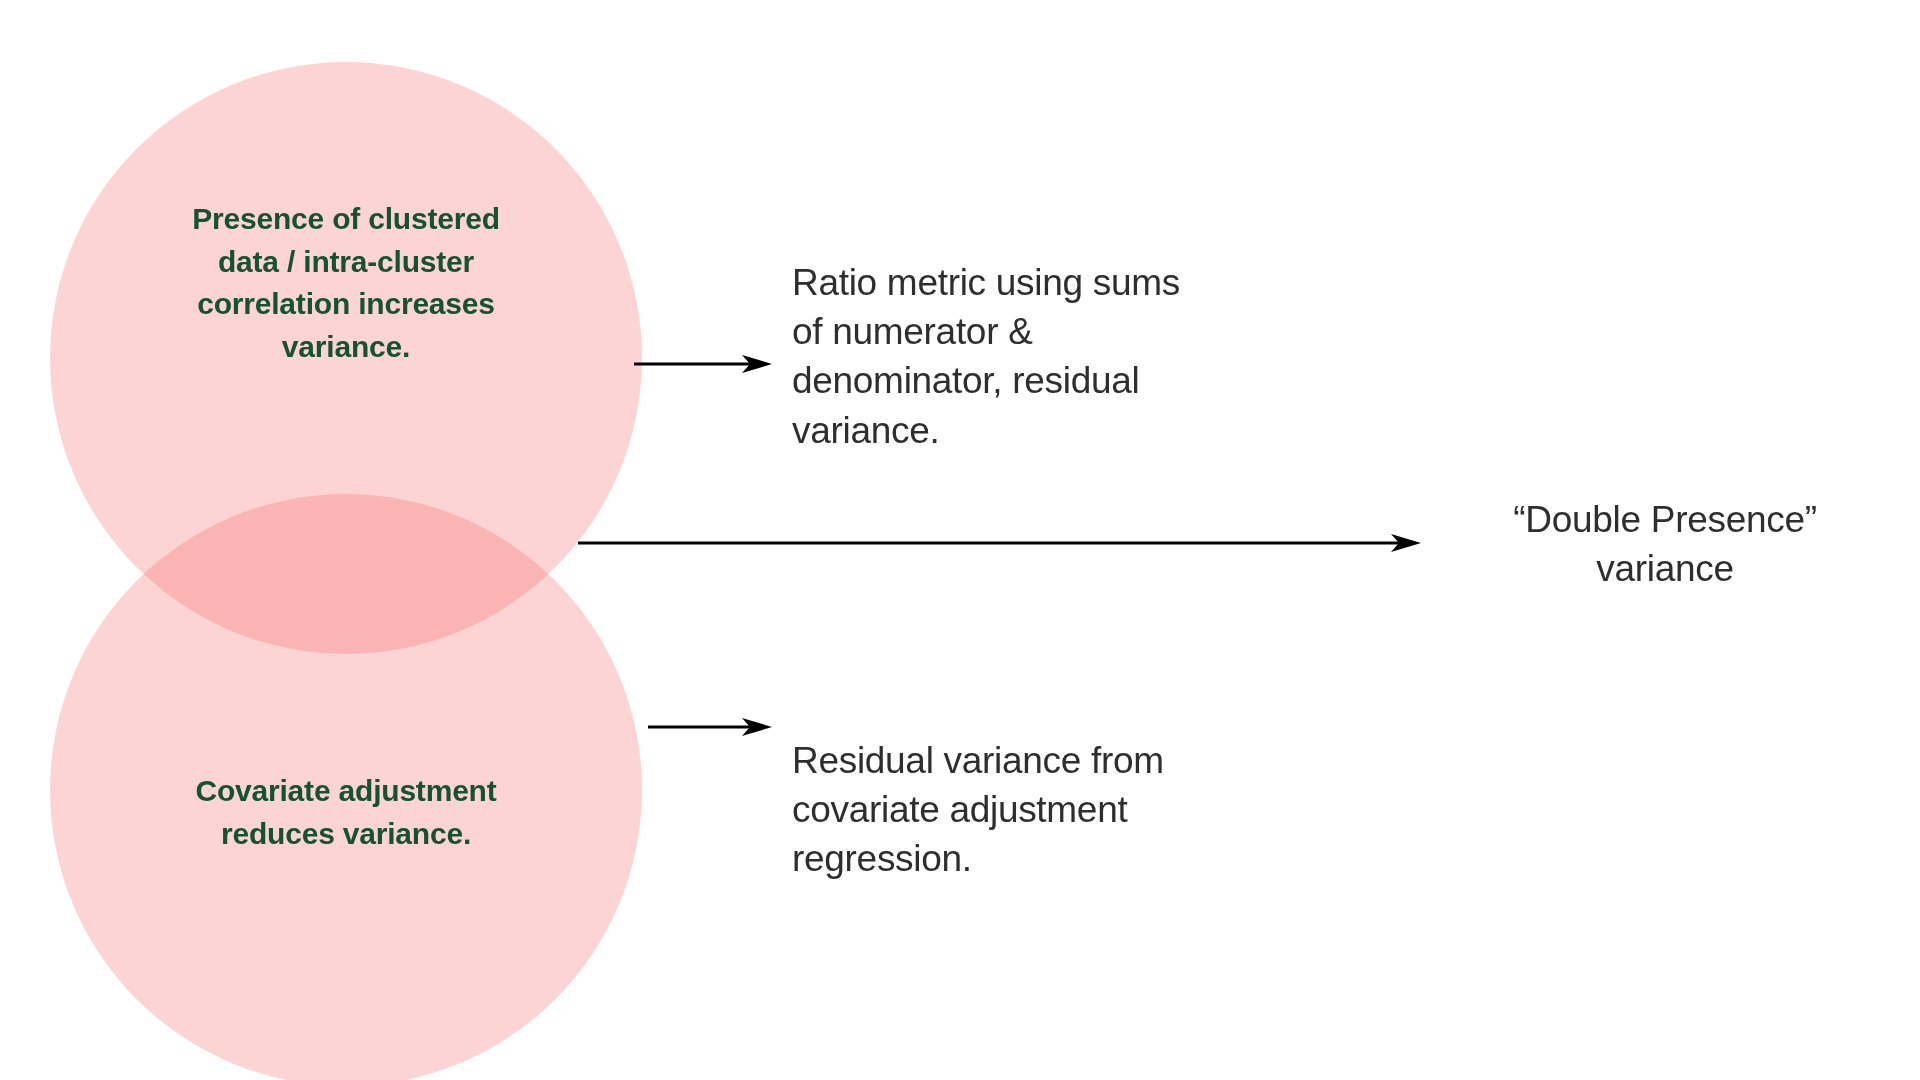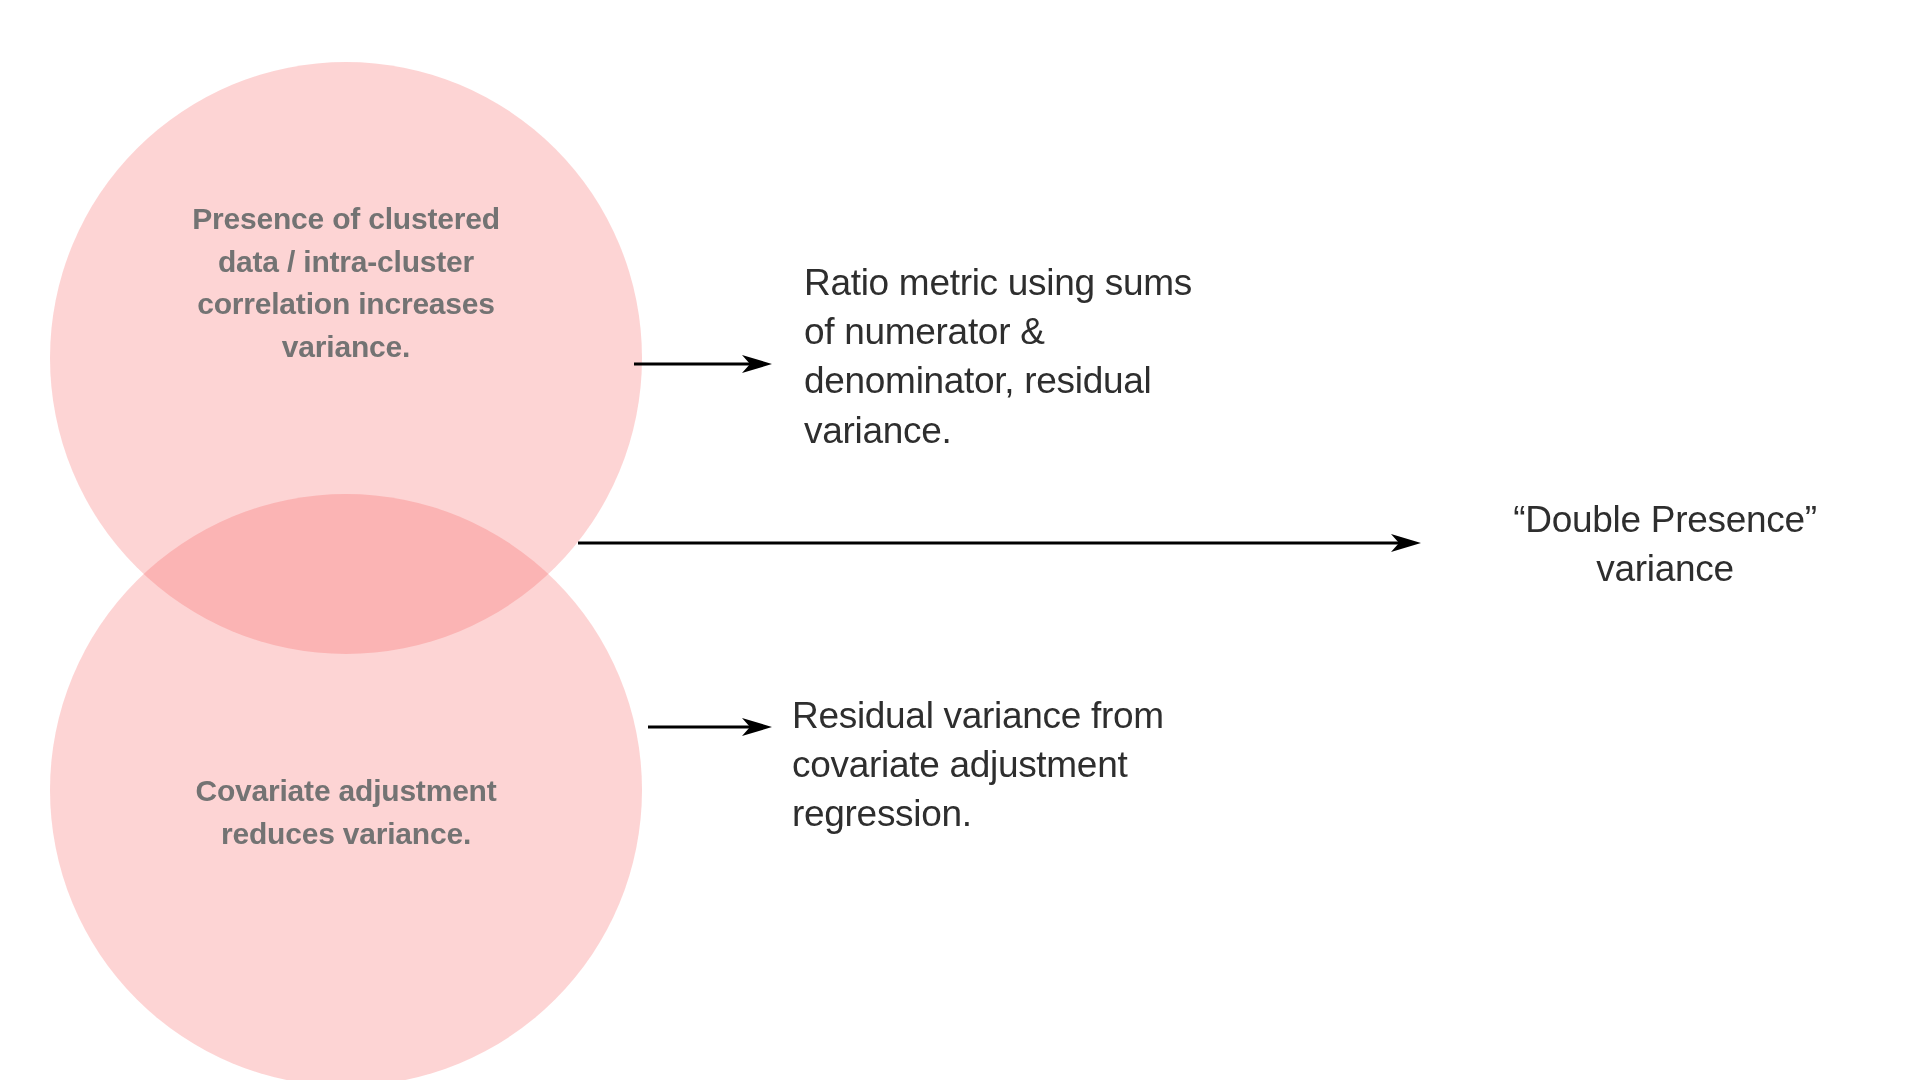--- a/index.html
+++ b/index.html
@@ -25,43 +25,43 @@
     position:absolute;
     border-radius:50%;
     background:rgba(248, 88, 88, 0.26);
   }
   #circle-top    { left:50px;  top:62px;  width:592px; height:592px; }
   #circle-bottom { left:50px;  top:494px; width:592px; height:592px; }
 
   
   .circle-label {
     position:absolute;
-    color:#737373;
+    color:#14532d;
     font-weight:700;
     font-size:30px;
     line-height:1.42;
     text-align:center;
     letter-spacing:-0.2px;
     white-space:pre-line;
   }
   #label-top    { left:82px; top:198px; width:528px; }
   #label-bottom { left:82px; top:770px; width:528px; }
 
   
   .desc {
     position:absolute;
     color:#2e2e2e;
     font-weight:400;
     font-size:37px;
     line-height:1.33;
     letter-spacing:-0.3px;
     white-space:pre-line;
   }
-  #desc-top    { left:792px; top:258px;  width:560px;margin-left:12px; }
-  #desc-bottom { left:792px; top:691px;  width:560px; }
+  #desc-top    { left:792px; top:258px;  width:560px; }
+  #desc-bottom { left:792px; top:736px;  width:560px; }
 
   #outcome {
     position:absolute;
     left:1455px; top:495px; width:420px;
     color:#2e2e2e;
     font-weight:400;
     font-size:37px;
     line-height:1.33;
     letter-spacing:-0.3px;
     text-align:center;

